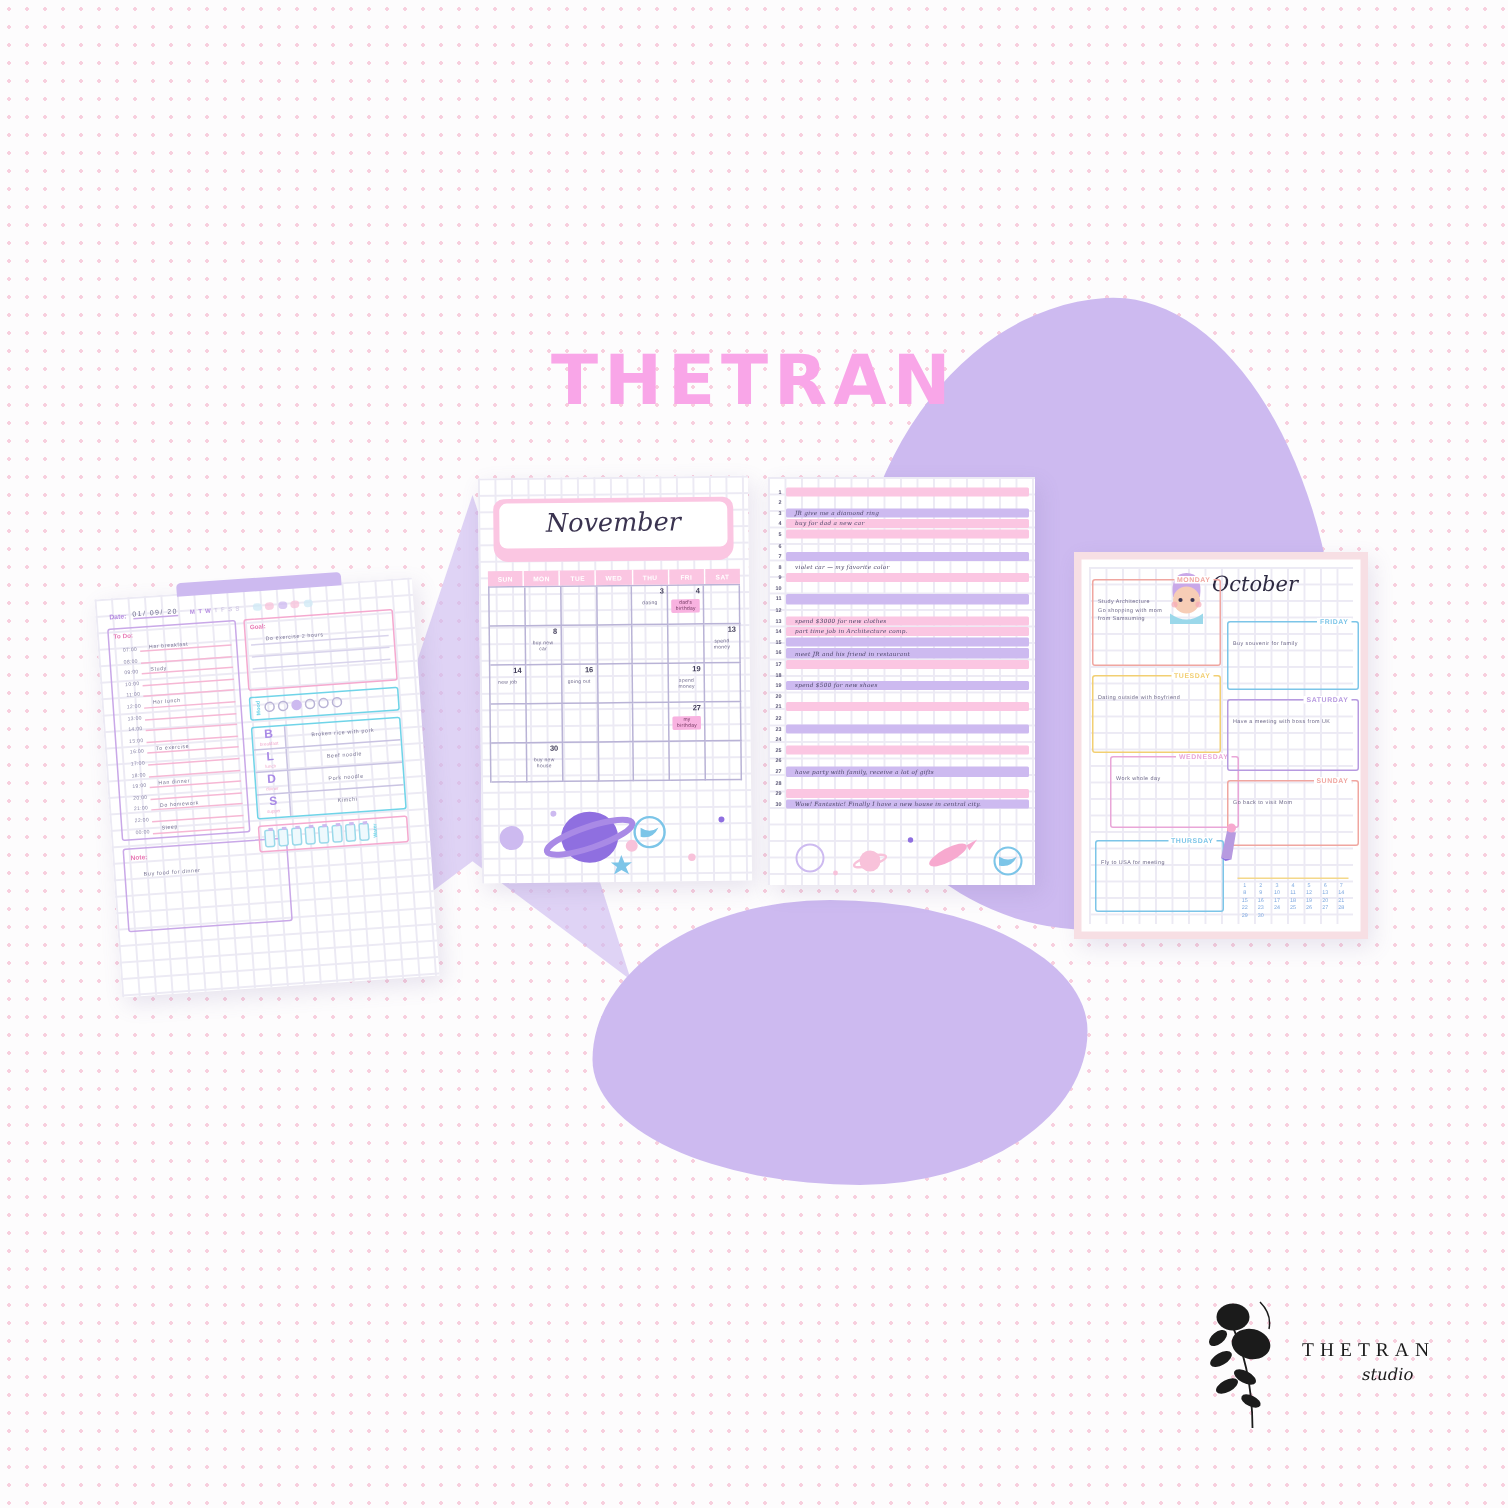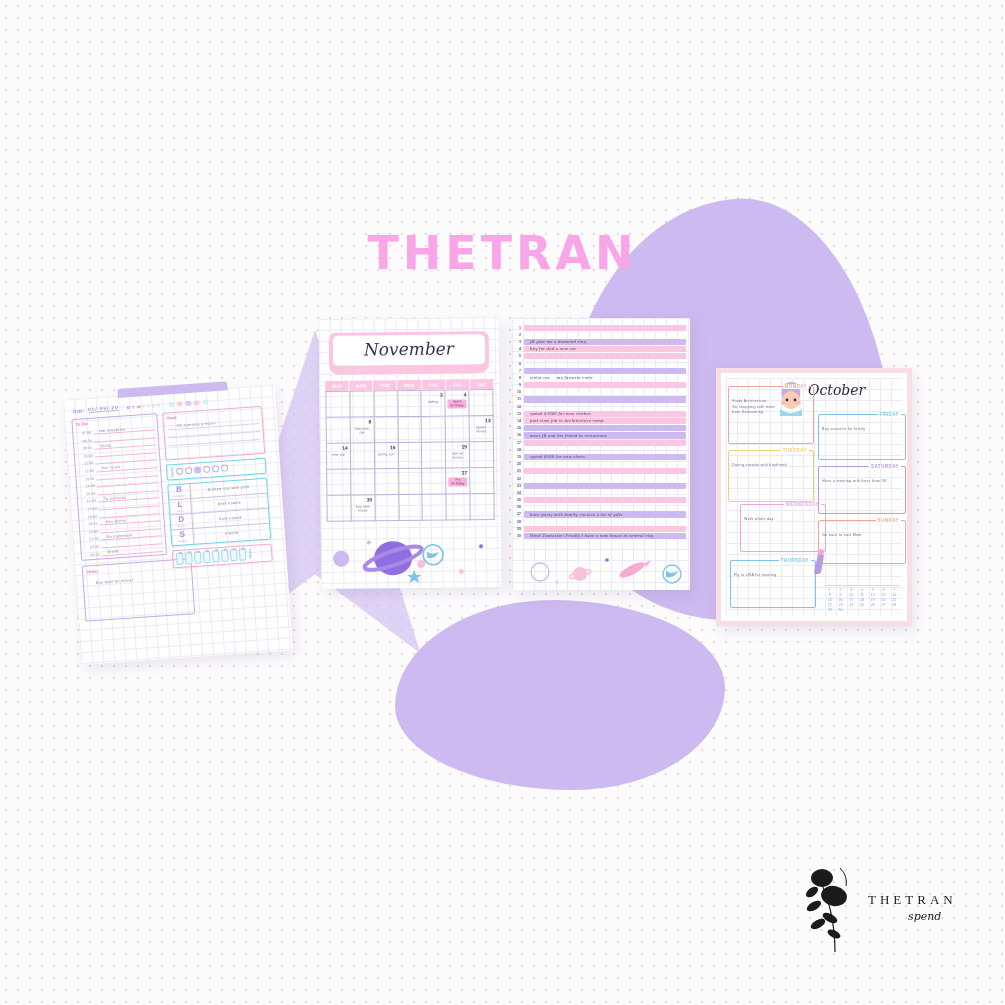--- a/index.html
+++ b/index.html
@@ -813,15 +813,15 @@
       <ellipse cx="22" cy="16" rx="11" ry="9" fill="#1b1b1b"></ellipse>
       <ellipse cx="34" cy="34" rx="13" ry="10" fill="#1b1b1b" transform="rotate(12 34 34)"></ellipse>
       <ellipse cx="12" cy="30" rx="7" ry="4" fill="#1b1b1b" transform="rotate(-38 12 30)"></ellipse>
       <ellipse cx="14" cy="44" rx="8" ry="4" fill="#1b1b1b" transform="rotate(-30 14 44)"></ellipse>
       <ellipse cx="30" cy="56" rx="8" ry="4" fill="#1b1b1b" transform="rotate(28 30 56)"></ellipse>
       <ellipse cx="18" cy="62" rx="8" ry="4" fill="#1b1b1b" transform="rotate(-28 18 62)"></ellipse>
       <ellipse cx="34" cy="72" rx="7" ry="3.6" fill="#1b1b1b" transform="rotate(26 34 72)"></ellipse>
       <path d="M40 6 q8 8 6 18" stroke="#1b1b1b" stroke-width="1" fill="none"></path>
     </svg>
     <div class="logo-name">THETRAN</div>
-    <div class="logo-sub">spend</div>
+    <div class="logo-sub">studio</div>
   </div>
 </div>
 
 </body></html>

